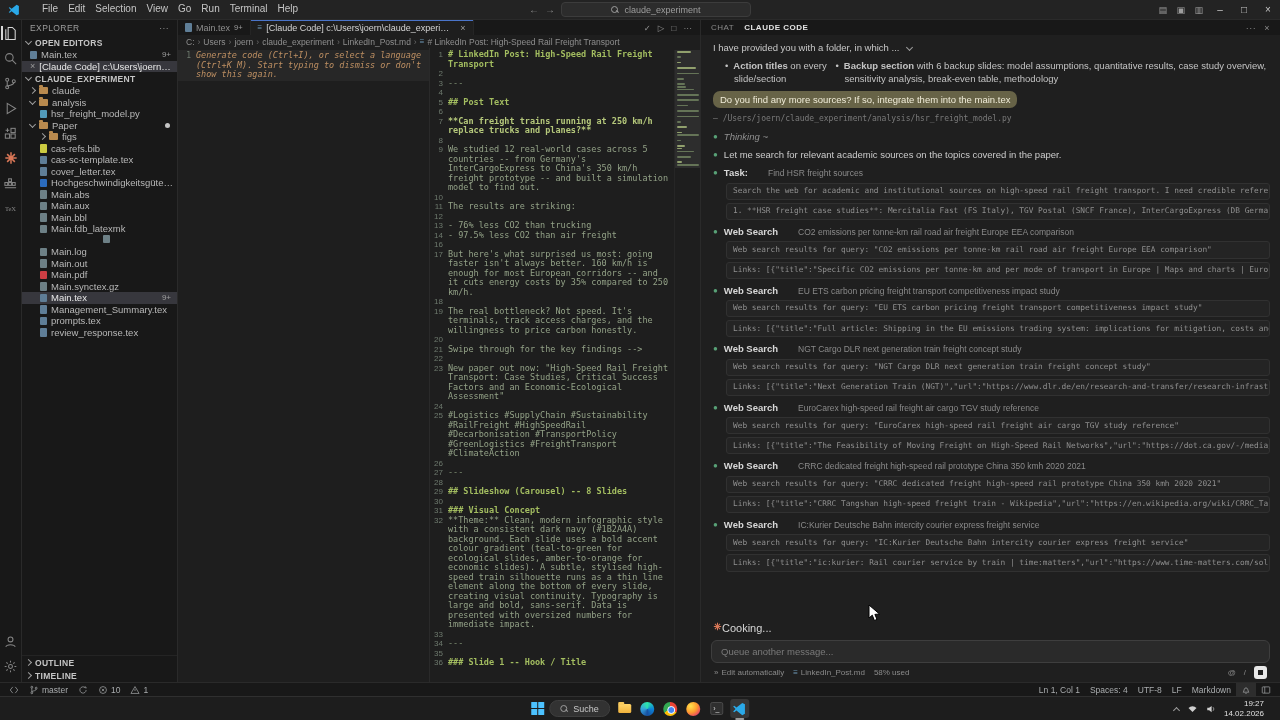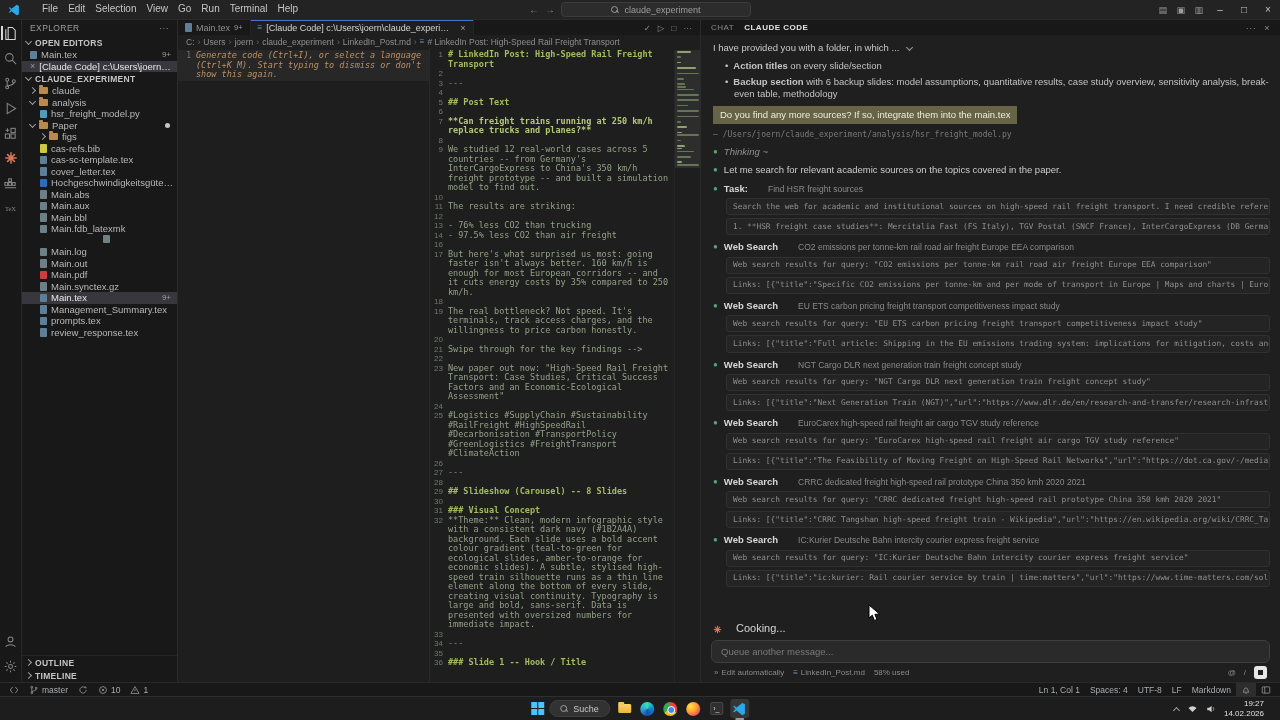--- a/index.html
+++ b/index.html
@@ -82,33 +82,33 @@
 
   
   .chat{flex:1;background:#1f1f1f;border-left:1px solid #2a2a2a;display:flex;flex-direction:column;min-width:0}
   .chat-header{height:15px;background:#181818;display:flex;align-items:center;gap:10px;padding:0 10px;font-size:8px;letter-spacing:.5px;color:#8a8a8a;flex:none}
   .ch-tab{cursor:pointer}
   .ch-tab.active{color:#e3e3e3;font-weight:bold}
   .ch-actions{margin-left:auto;display:flex;gap:8px;color:#8a8a8a;font-size:9px}
   .chat-body{flex:1;min-height:0;overflow:hidden;padding:7px 10px 0 12px;display:flex;flex-direction:column;gap:6px;font-size:9.5px;line-height:1.3}
   .cb-collapsed{display:flex;align-items:center;color:#c9c9c9}
   .cb-collapsed .chev{margin-left:8px}
-  .cb-bullets ul{list-style:none;padding-left:12px;color:#c3c3c3;display:flex;flex-direction:column;gap:3px}
+  .cb-bullets ul{list-style:none;padding-left:12px;color:#c3c3c3;display:flex;flex-direction:row;gap:3px}
   .cb-bullets li::before{content:'•';margin-right:5px;color:#c3c3c3}
   .cb-bullets li{text-indent:-9px;padding-left:9px}
-  .cb-user{align-self:flex-start;background:#676347;color:#f0ecd8;padding:2.5px 7px;border-radius:0;max-width:92%}
+  .cb-user{align-self:flex-start;background:#676347;color:#f0ecd8;padding:2.5px 7px;border-radius:7px;max-width:92%}
   .cb-path{color:#7a7a7a;font-family:"DejaVu Sans Mono",monospace;font-size:8px}
   .cb-line{display:flex;gap:6px;align-items:flex-start}
   .dot{color:#58a176;font-size:8px;line-height:12px;flex:none}
   .cb-think{color:#8f8f8f;font-style:italic}
   .cb-head b{color:#d8d8d8;font-weight:bold}
   .cb-desc{color:#8a8a8a;font-size:8.5px;margin-left:20px;white-space:nowrap;overflow:hidden}
   .cb-boxes{margin:3px 0 0 13px;display:flex;flex-direction:column;gap:3px}
   .cb-box{background:#242424;border:1px solid #313131;border-radius:3px;padding:2.5px 6px;font-family:"DejaVu Sans Mono",monospace;font-size:7.8px;color:#8f8f8f;white-space:nowrap;overflow:hidden}
-  .cooking{display:flex;align-items:flex-end;gap:14px;padding:3px 12px 2px;color:#d5d5d5;flex:none}
+  .cooking{display:flex;align-items:flex-start;gap:0;padding:3px 12px 2px;color:#d5d5d5;flex:none}
   .spark{color:#d97757;display:flex}
   .chat-input{margin:4px 10px 0;height:23px;background:#2a2a2a;border:1px solid #3e3e3e;border-radius:6px;display:flex;align-items:center;padding:0 9px;flex:none;cursor:text}
   .ph{color:#7a7a7a;font-size:9.5px}
   .chat-footer{height:19px;display:flex;align-items:center;gap:9px;padding:0 13px;font-size:8px;color:#8a8a8a;flex:none}
   .cf-item{display:flex;align-items:center;gap:3px;cursor:pointer}
   .cf-right{margin-left:auto;display:flex;align-items:center;gap:8px}
   .stopbtn{width:13px;height:13px;border-radius:3px;background:#e8e8e8;display:flex;align-items:center;justify-content:center;cursor:pointer}
   .stopbtn::before{content:'';width:5px;height:5px;background:#1f1f1f}
 
   

